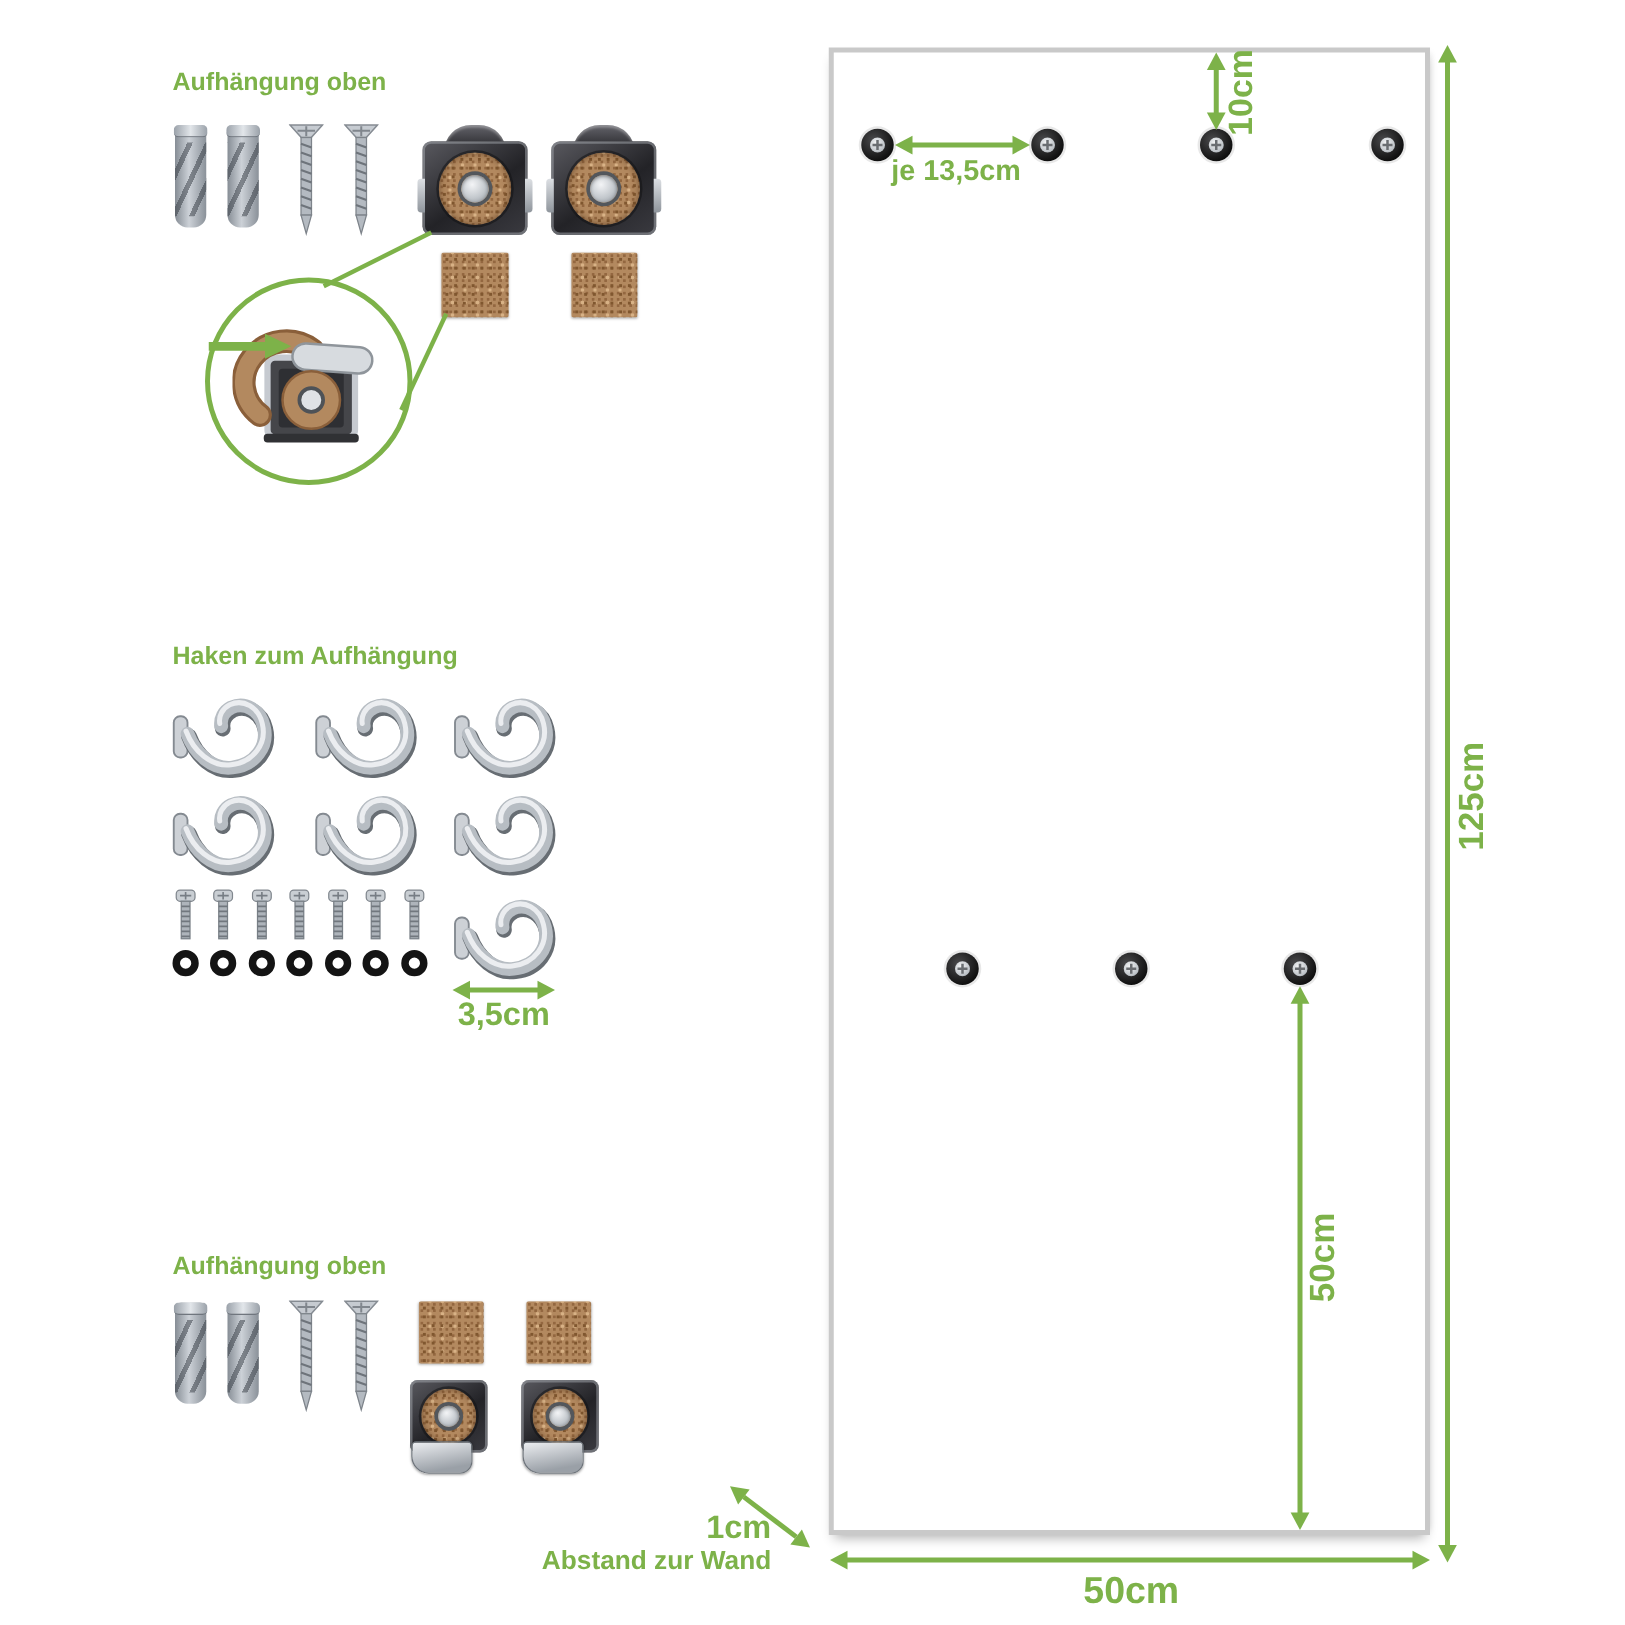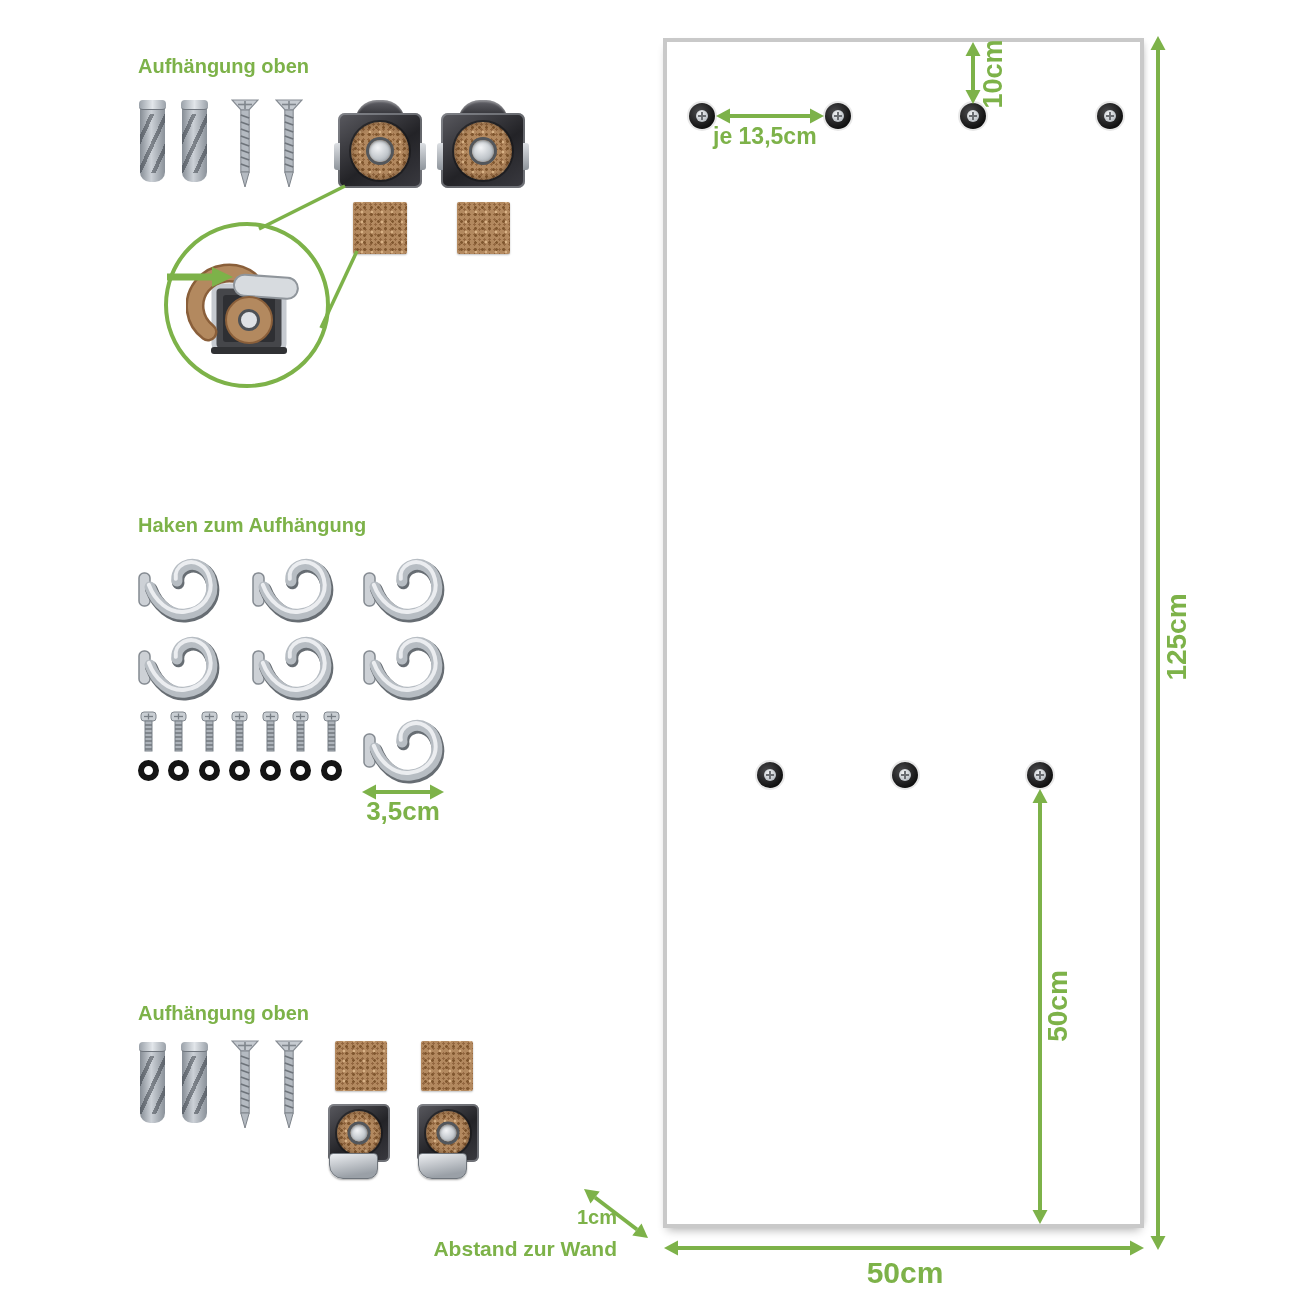--- a/index.html
+++ b/index.html
@@ -318,14 +318,14 @@
       <polygon points="648,1238 632.3,1235.5 641.5,1223.6" stroke="none"></polygon>
     </g>
   </g>
 </svg>
 
 <div class="dim lbl-z" style="left:713px;top:123px;font-size:23px">je 13,5cm</div>
 <div class="dim vrot lbl-z" style="left:993px;top:74px;font-size:27px">10cm</div>
 <div class="dim vrot lbl-z" style="left:1177px;top:637px;font-size:28px">125cm</div>
 <div class="dim vrot lbl-z" style="left:1058px;top:1006px;font-size:28px">50cm</div>
 <div class="dim hcent lbl-z" style="left:905px;top:1256px;font-size:30px">50cm</div>
-<div class="dim lbl-z" style="left:437px;top:1206px;width:180px;text-align:right;font-size:20px">1cm</div>
+<div class="dim lbl-z" style="left:437px;top:1206px;width:180px;text-align:right;font-size:26px">1cm</div>
 <div class="dim lbl-z" style="left:417px;top:1237px;width:200px;text-align:right;font-size:21px">Abstand zur Wand</div>
 
 </body></html>

